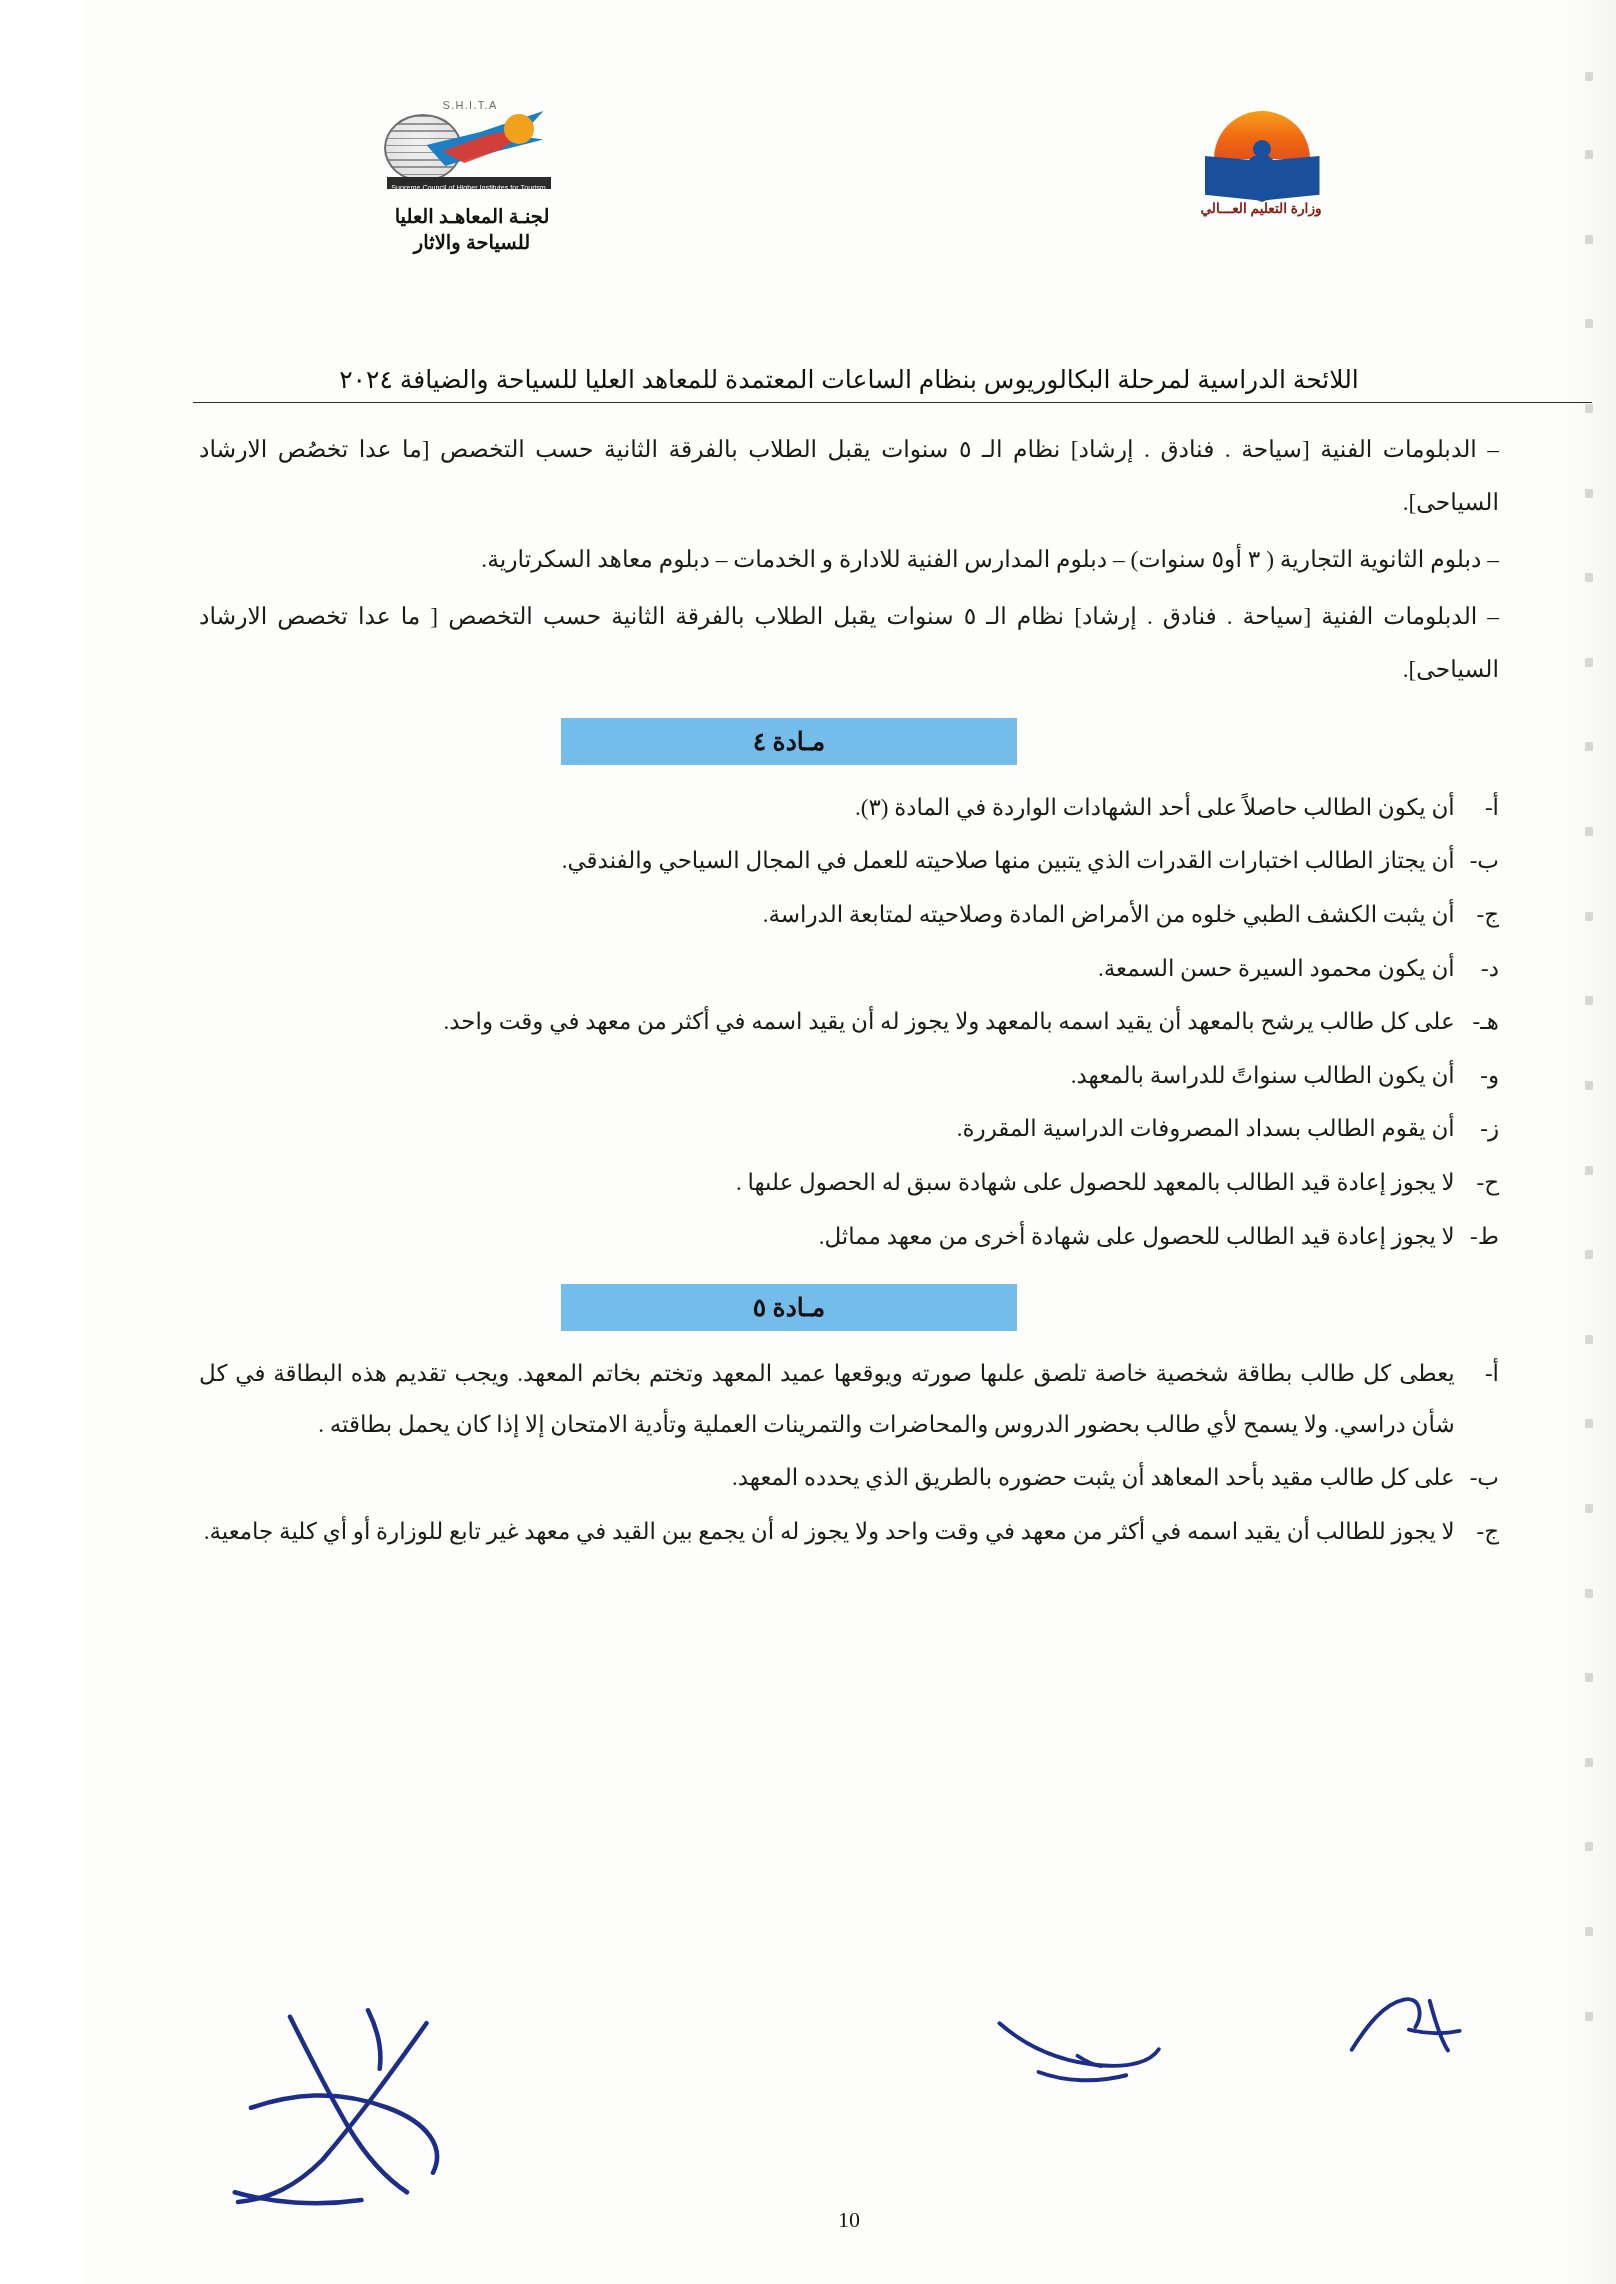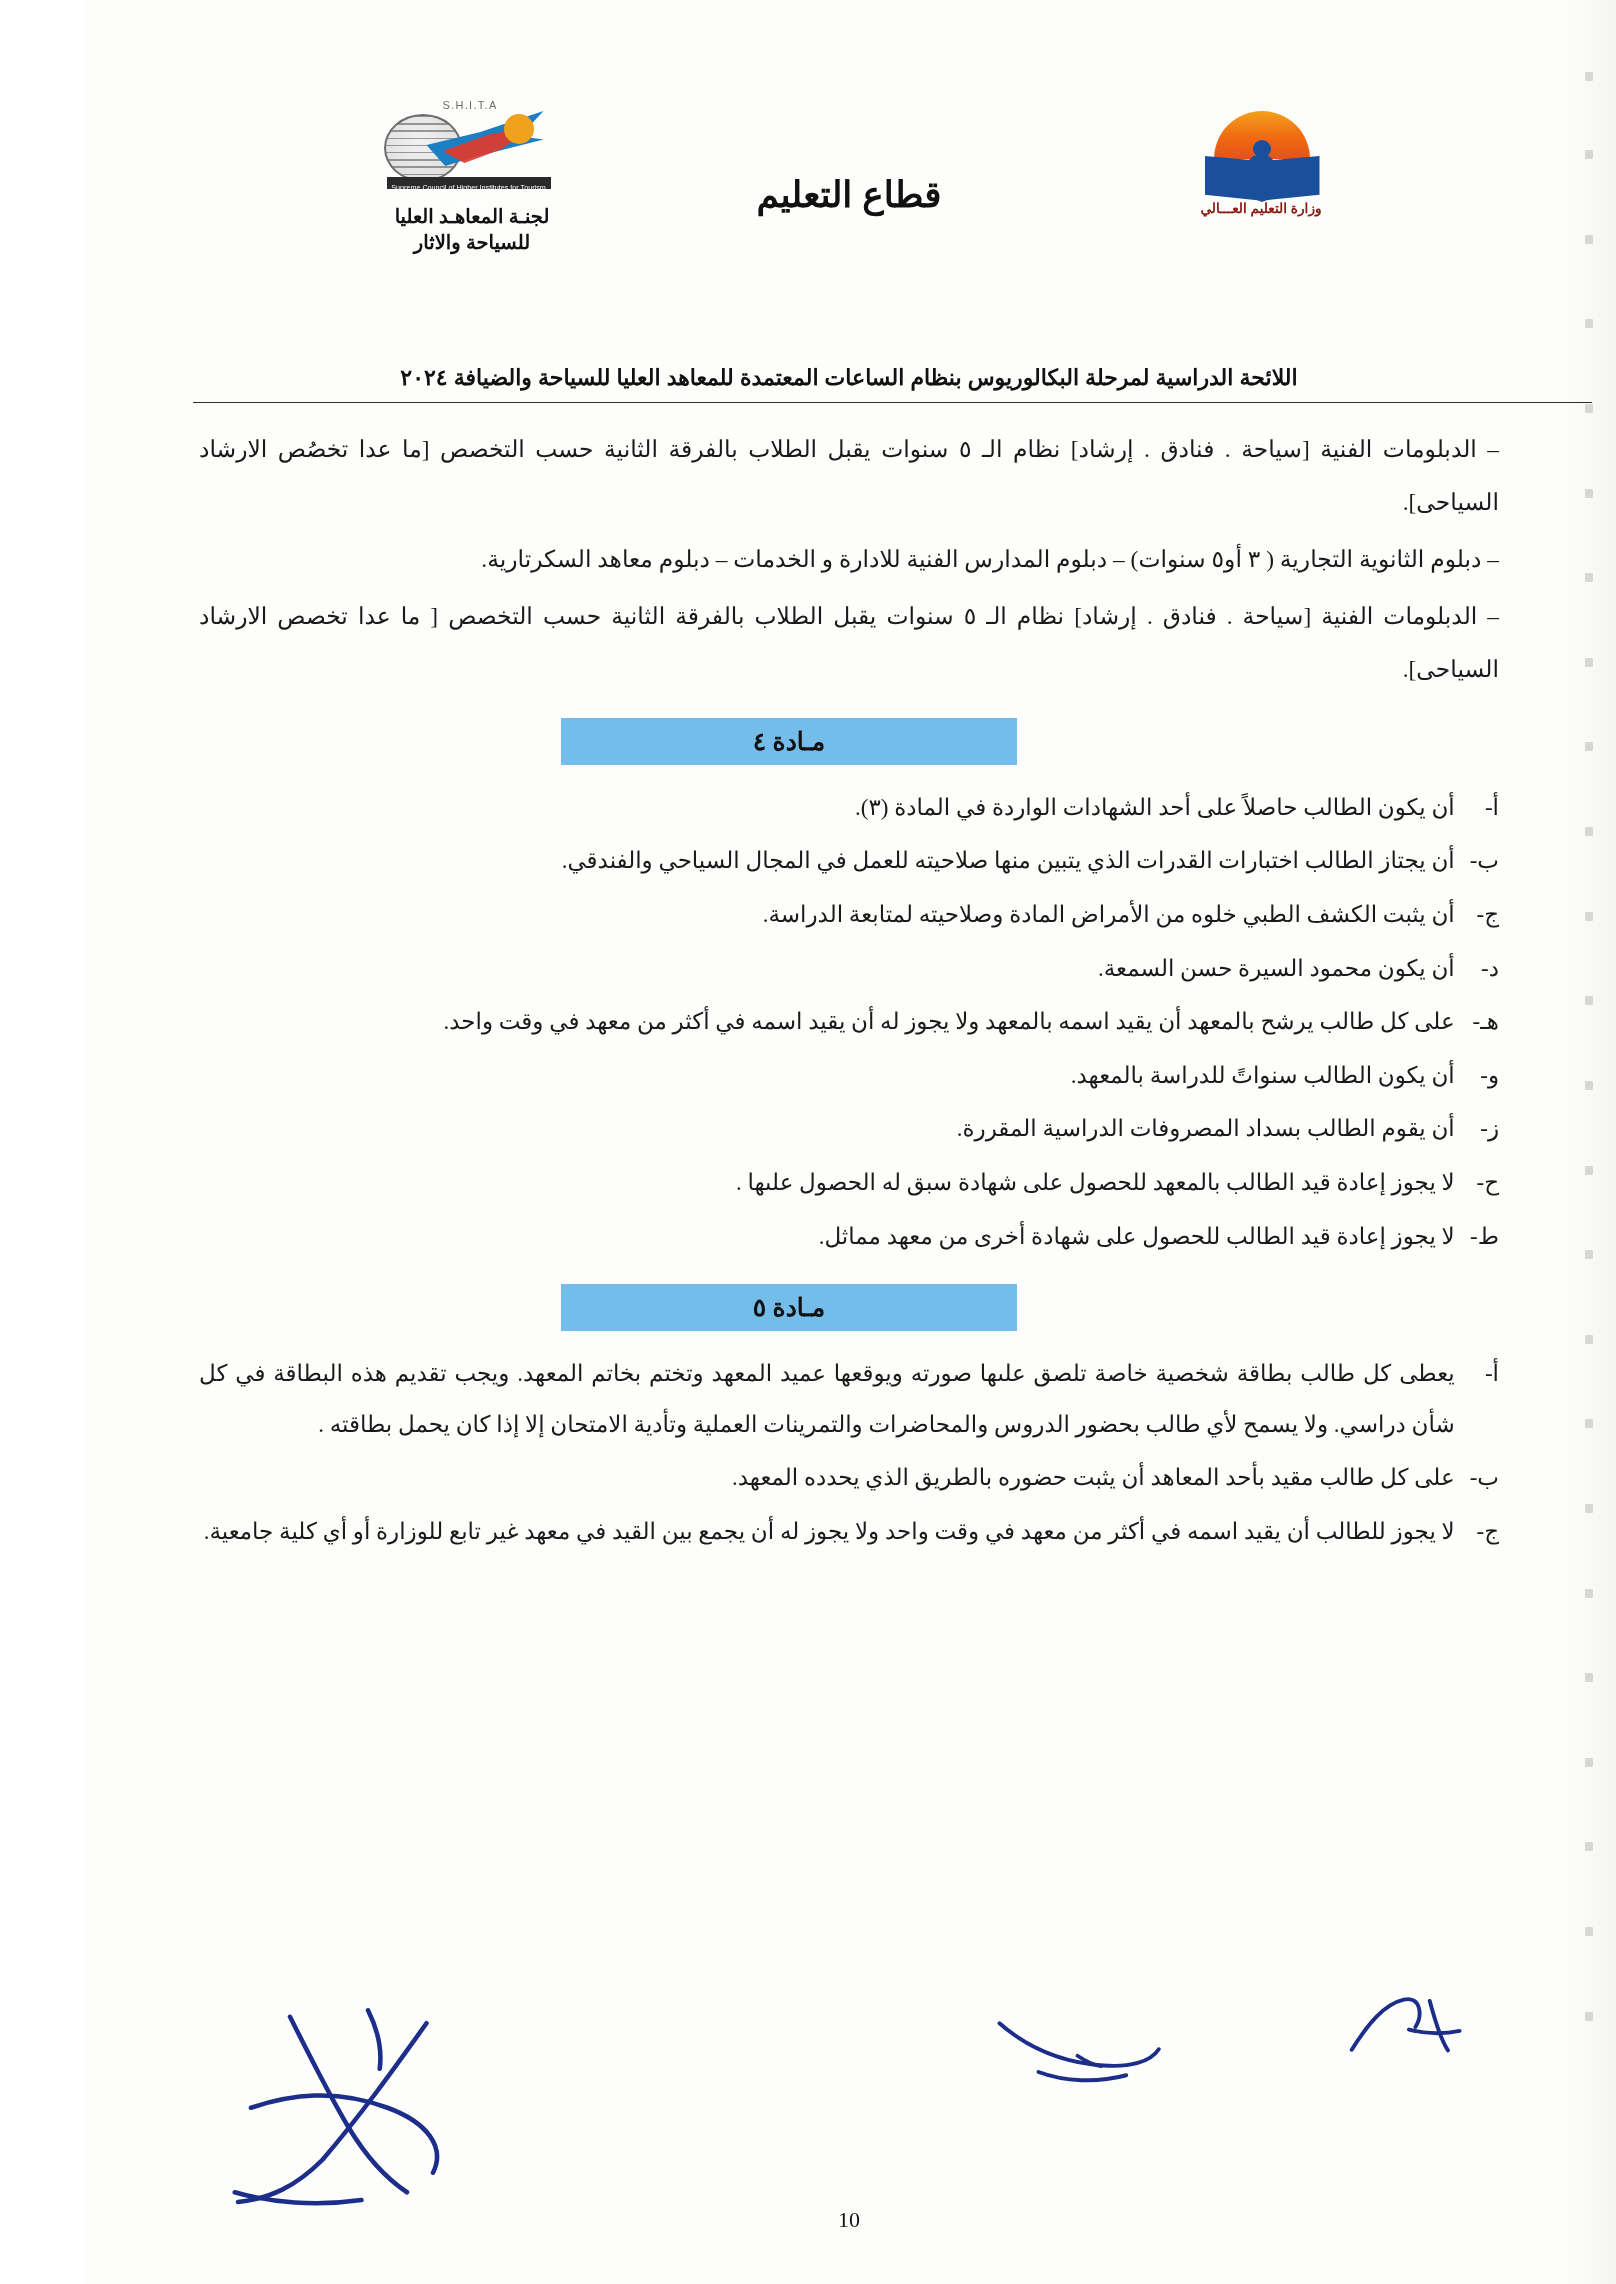--- a/index.html
+++ b/index.html
@@ -249,22 +249,22 @@
     width: 1399px;
     border-top: 1.3px solid #2b2b2b;
   }
   .doc-subtitle {
     position: absolute;
     top: 365px;
     left: 0;
     right: 0;
     text-align: center;
     font-family: "Liberation Sans", sans-serif;
-    font-weight: bold;
-    font-size: 22px;
+    font-weight: normal;
+    font-size: 25px;
     color: #111;
     letter-spacing: 0.1px;
   }
 
   
   .content {
     position: absolute;
     top: 423px;
     right: 117px;
     left: 117px;
@@ -393,21 +393,20 @@
         <div class="swoosh2"></div>
         <div class="sun"></div>
         <div class="label-top">S.H.I.T.A</div>
         <div class="bar"></div>
         <div class="label-bottom">Supreme Council of Higher Institutes for Tourism &amp; Antiquities</div>
       </div>
       <div class="caption">لجنـة المعاهـد العليا</div>
       <div class="caption">للسياحة والاثار</div>
     </div>
 
-    <div class="center-title">قطاع التعليم</div>
 
     <div class="logo-right">
       <div class="ministry-mark">
         <div class="sunrise"></div>
         <div class="book"></div>
         <div class="figure"></div>
         <div class="figure-body"></div>
         <div class="ar-label">وزارة التعليم العـــالي</div>
       </div>
     </div>

